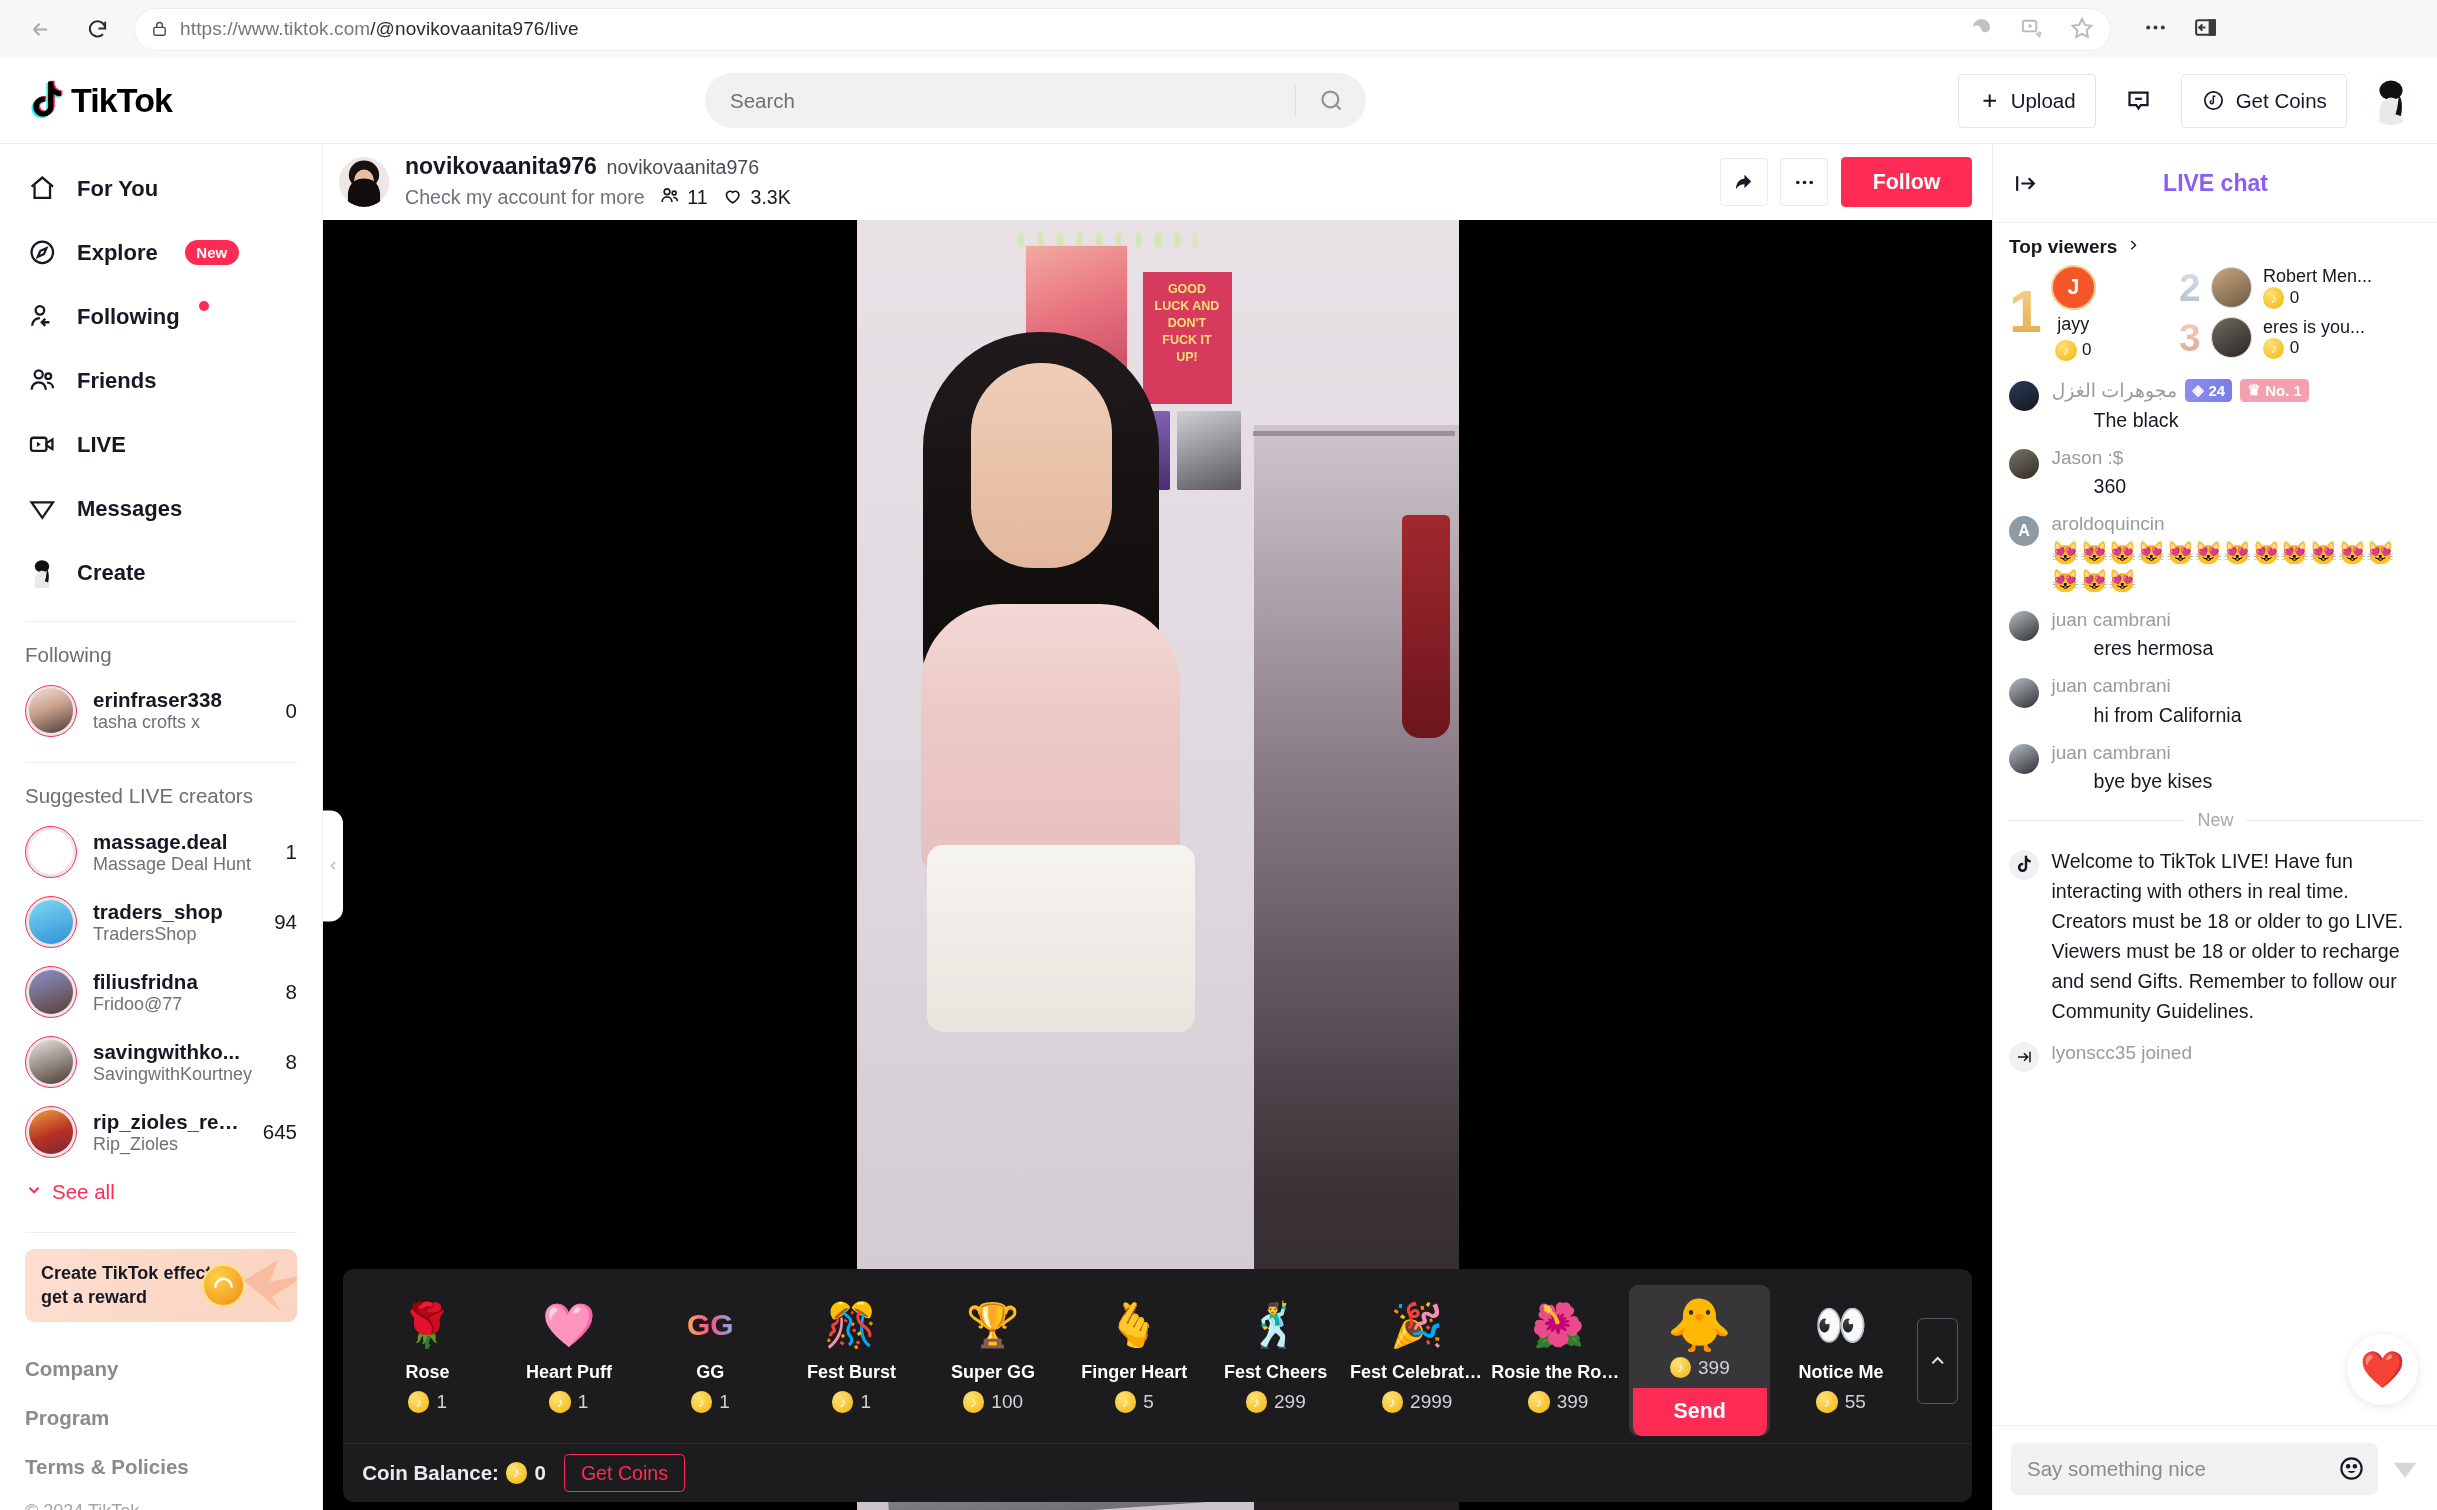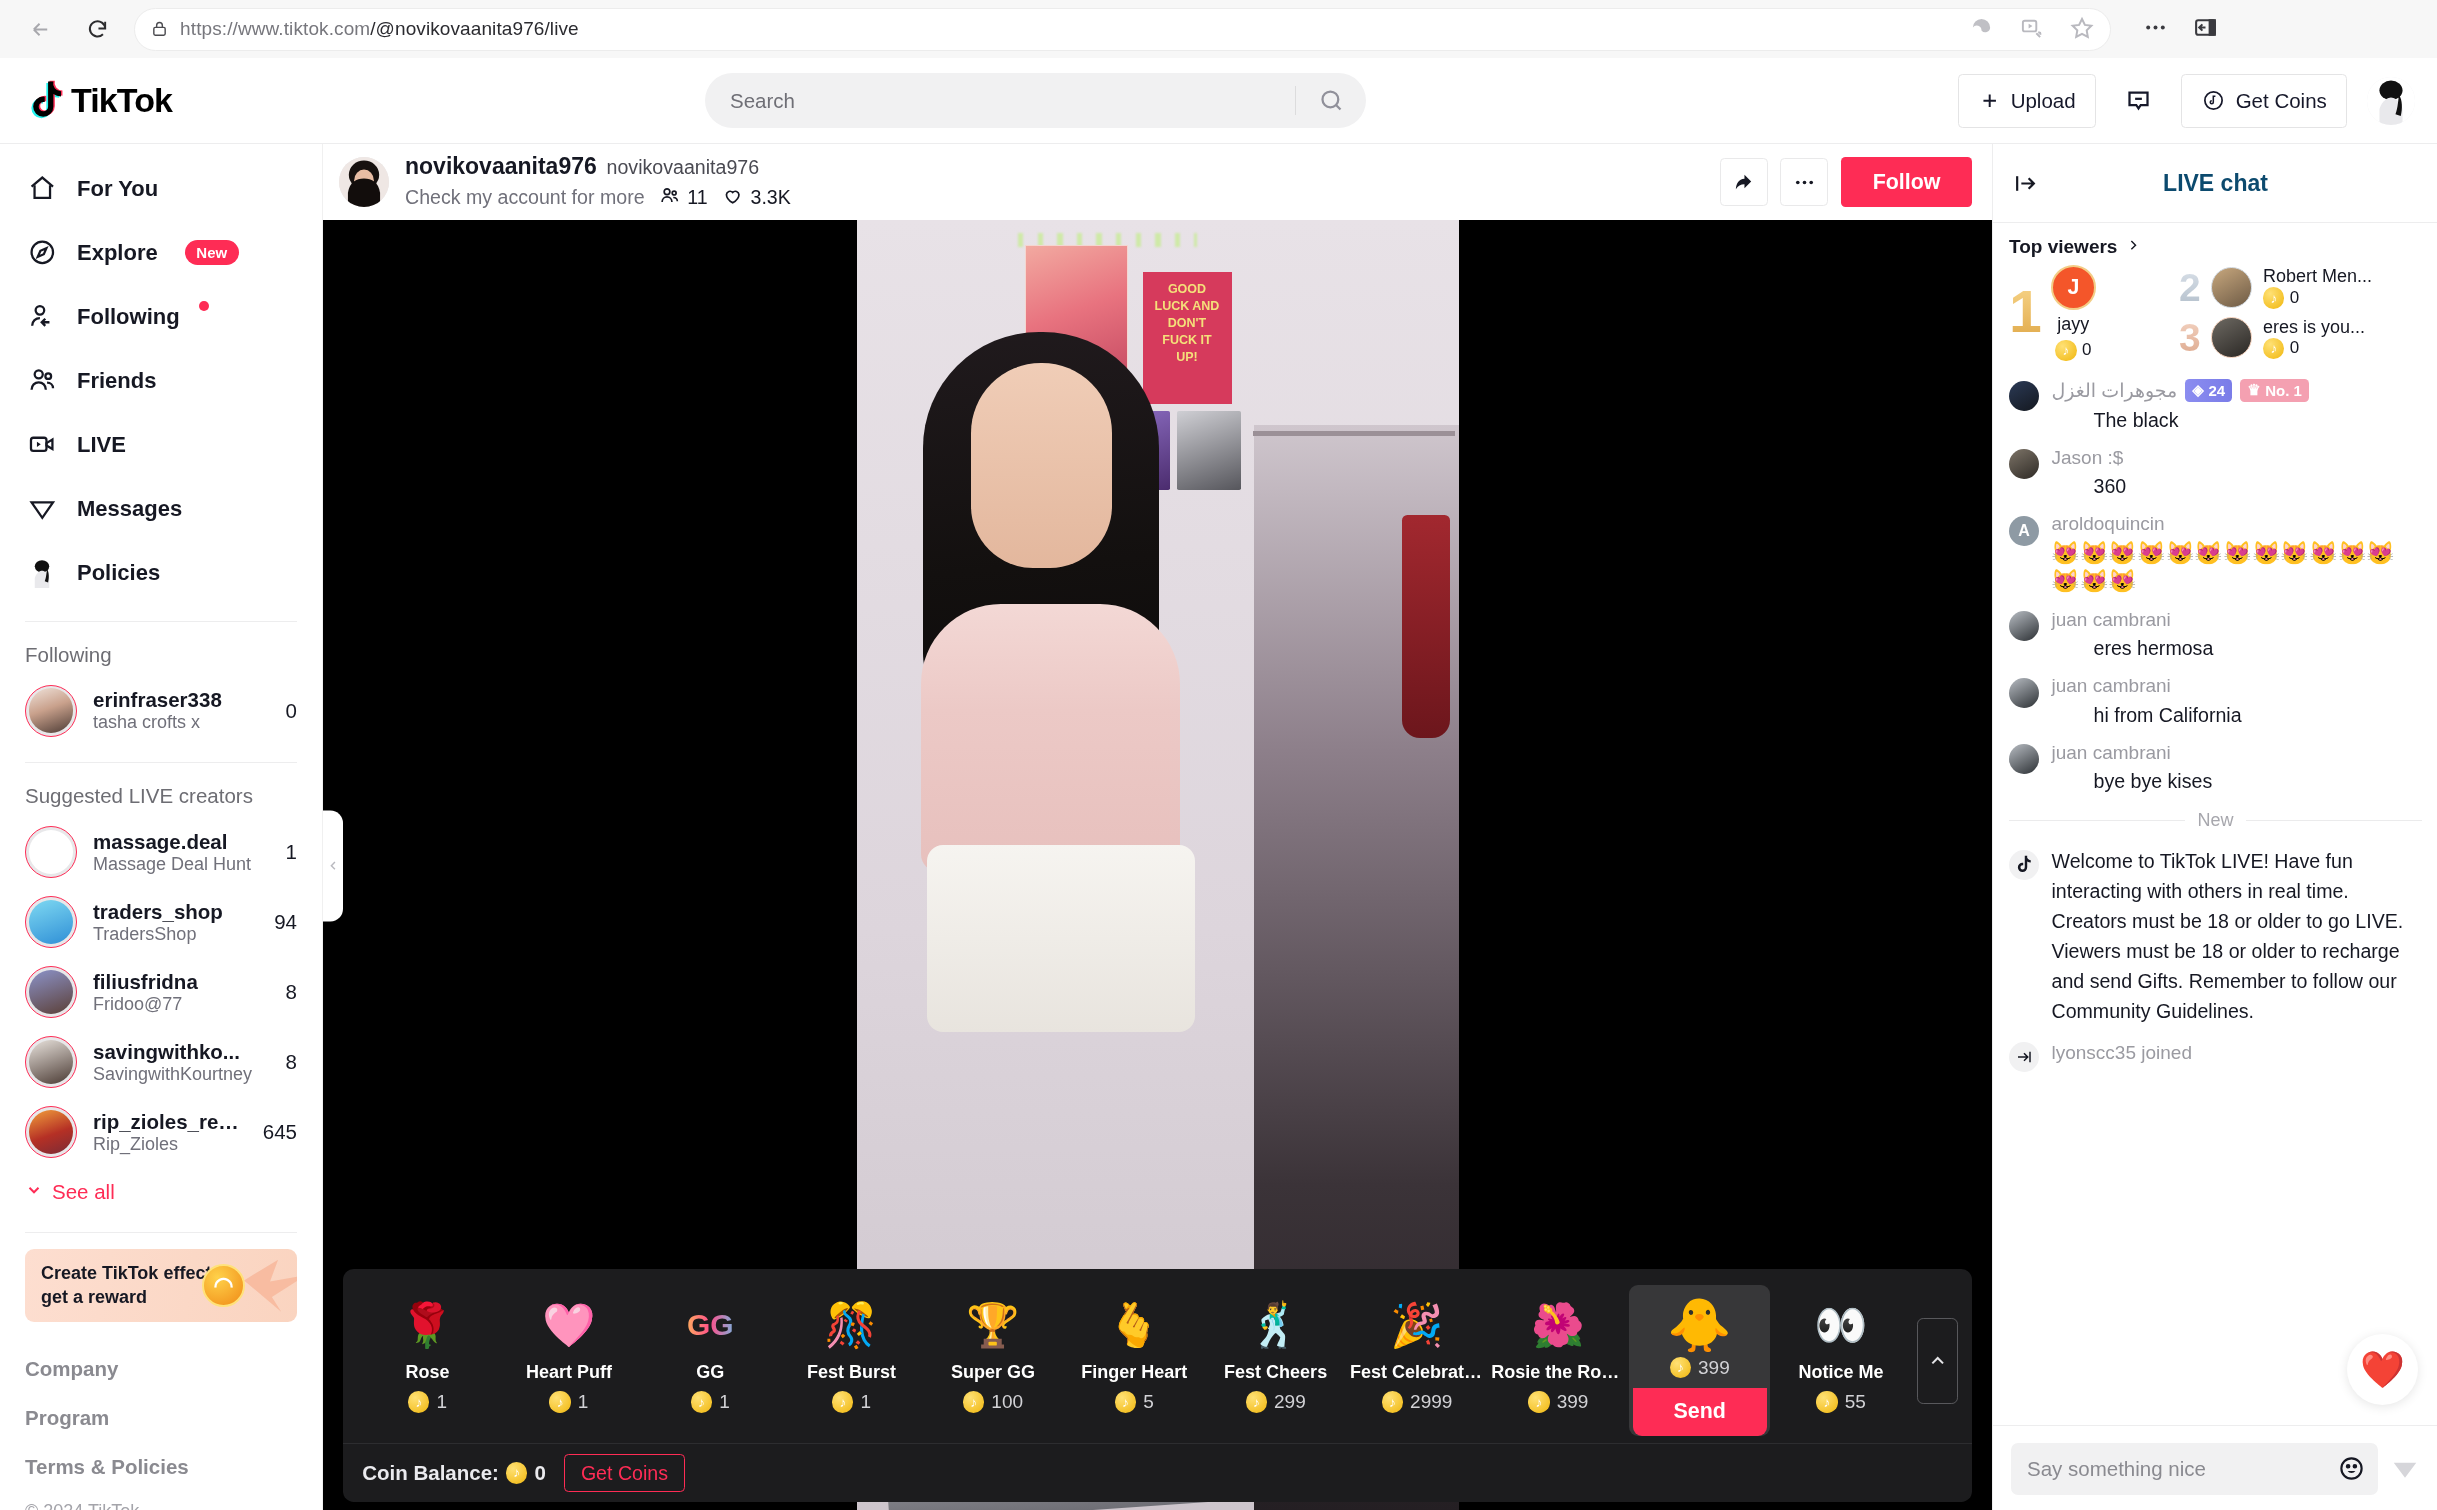--- a/index.html
+++ b/index.html
@@ -264,21 +264,21 @@
 
   
   .chat-col {
     width: 446px; flex: 0 0 446px; background: #fff; border-left: 0.9px solid #ededee;
     display: flex; flex-direction: column; position: relative;
   }
   .chat-head {
     height: 79px; display: flex; align-items: center; justify-content: center;
     border-bottom: 0.9px solid #ededee; position: relative;
   }
-  .chat-title { font-size: 23px; font-weight: bold; color: #0c4a6e; }
+  .chat-title { font-size: 23px; font-weight: bold; color: #8b5cf6; }
   .chat-collapse {
     position: absolute; left: 19.6px; color: #161823; cursor: pointer;
     display: flex; align-items: center;
   }
   .topv-wrap { padding: 12.5px 16px 10.7px 16px; }
   .topv-label { display: flex; align-items: center; gap: 9px; font-size: 19px; color: #161823; font-weight: bold; cursor: pointer; }
   .topv-grid { display: flex; align-items: center; margin-top: 7.1px; }
   .topv-first { width: 170px; display: flex; align-items: center; gap: 9px; }
   .rank-num { font-size: 59px; font-weight: bold; line-height: 1; }
   .rank-1 { background: linear-gradient(180deg,#f7d488,#e0a94a); -webkit-background-clip: text; background-clip: text; color: transparent; }
@@ -533,21 +533,21 @@
       </div>
 
       <div class="nav-item">
         <span class="ico">
           <svg width="30" height="30" viewBox="0 0 54 54">
               <ellipse cx="27" cy="15" rx="13" ry="11" fill="#111"></ellipse>
               <path d="M14 36c3-10 10-13 13-13s10 3 13 13v18H14z" fill="#e9e9ec"></path>
               <path d="M36 20c4 6 4 16 2 24l-6-2c3-8 3-16 4-22z" fill="#111"></path>
             </svg>
         </span>
-        <span class="nav-label">Policies</span>
+        <span class="nav-label">Create</span>
       </div>
     </nav>
 
     <div class="sb-divider"></div>
     <div class="sb-title">Following</div>
 
     <div class="creator-row">
       <span class="creator-av">
         <span class="inner" style="background:linear-gradient(160deg,#f0e3db,#c9a18c 45%,#4b3a34)"></span>
       </span>

